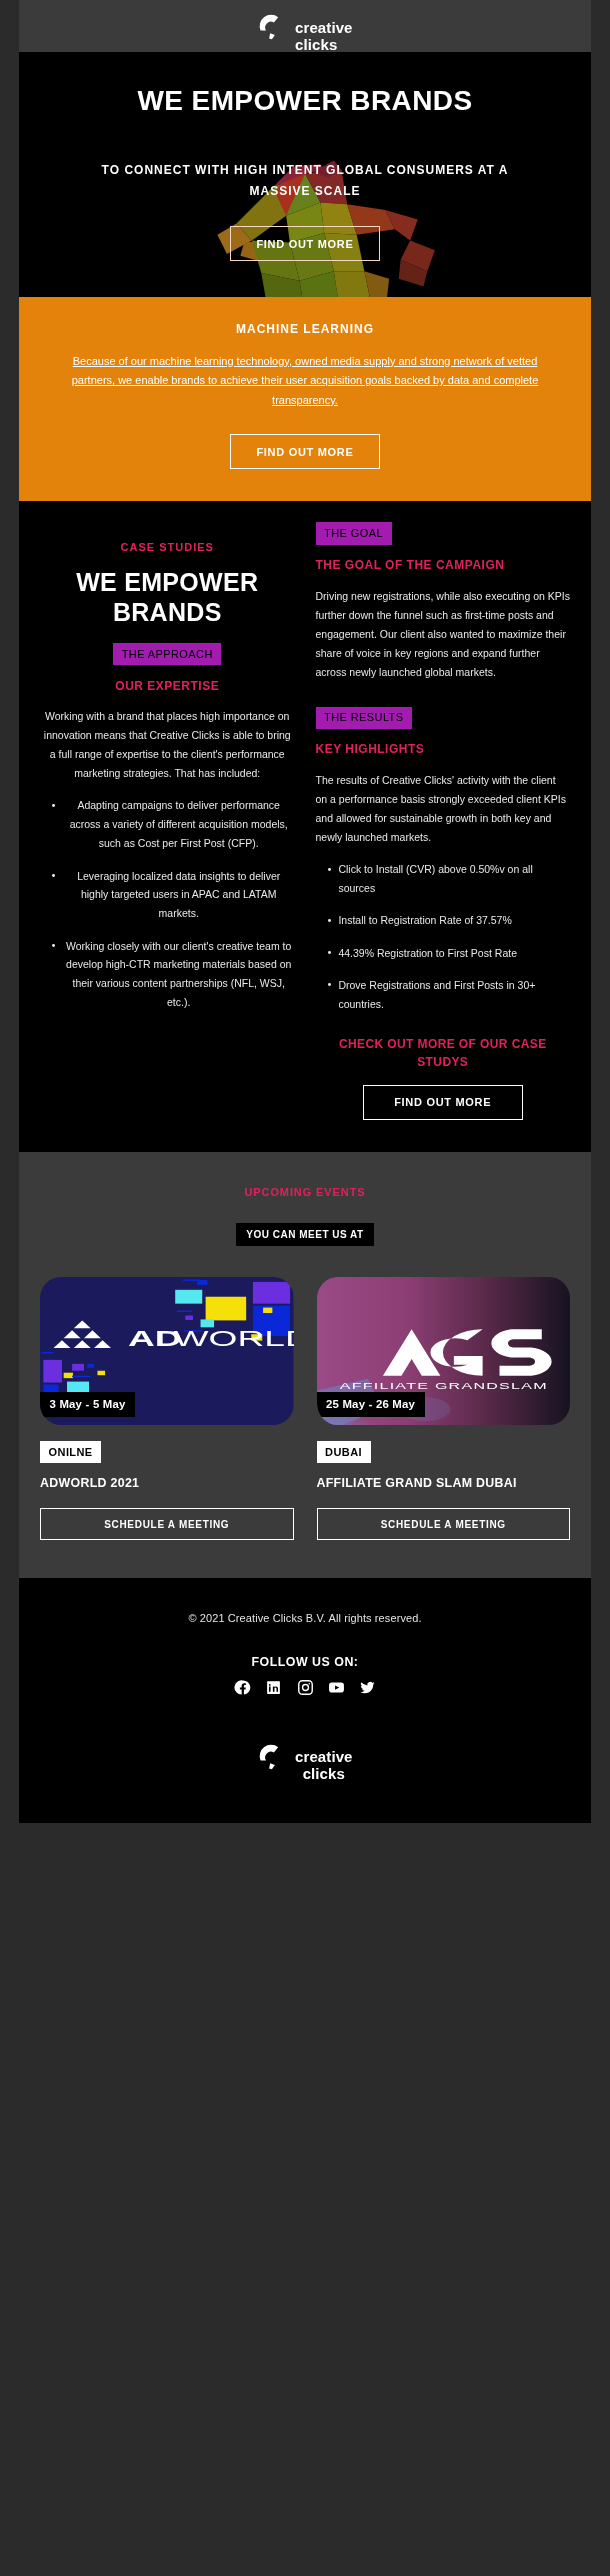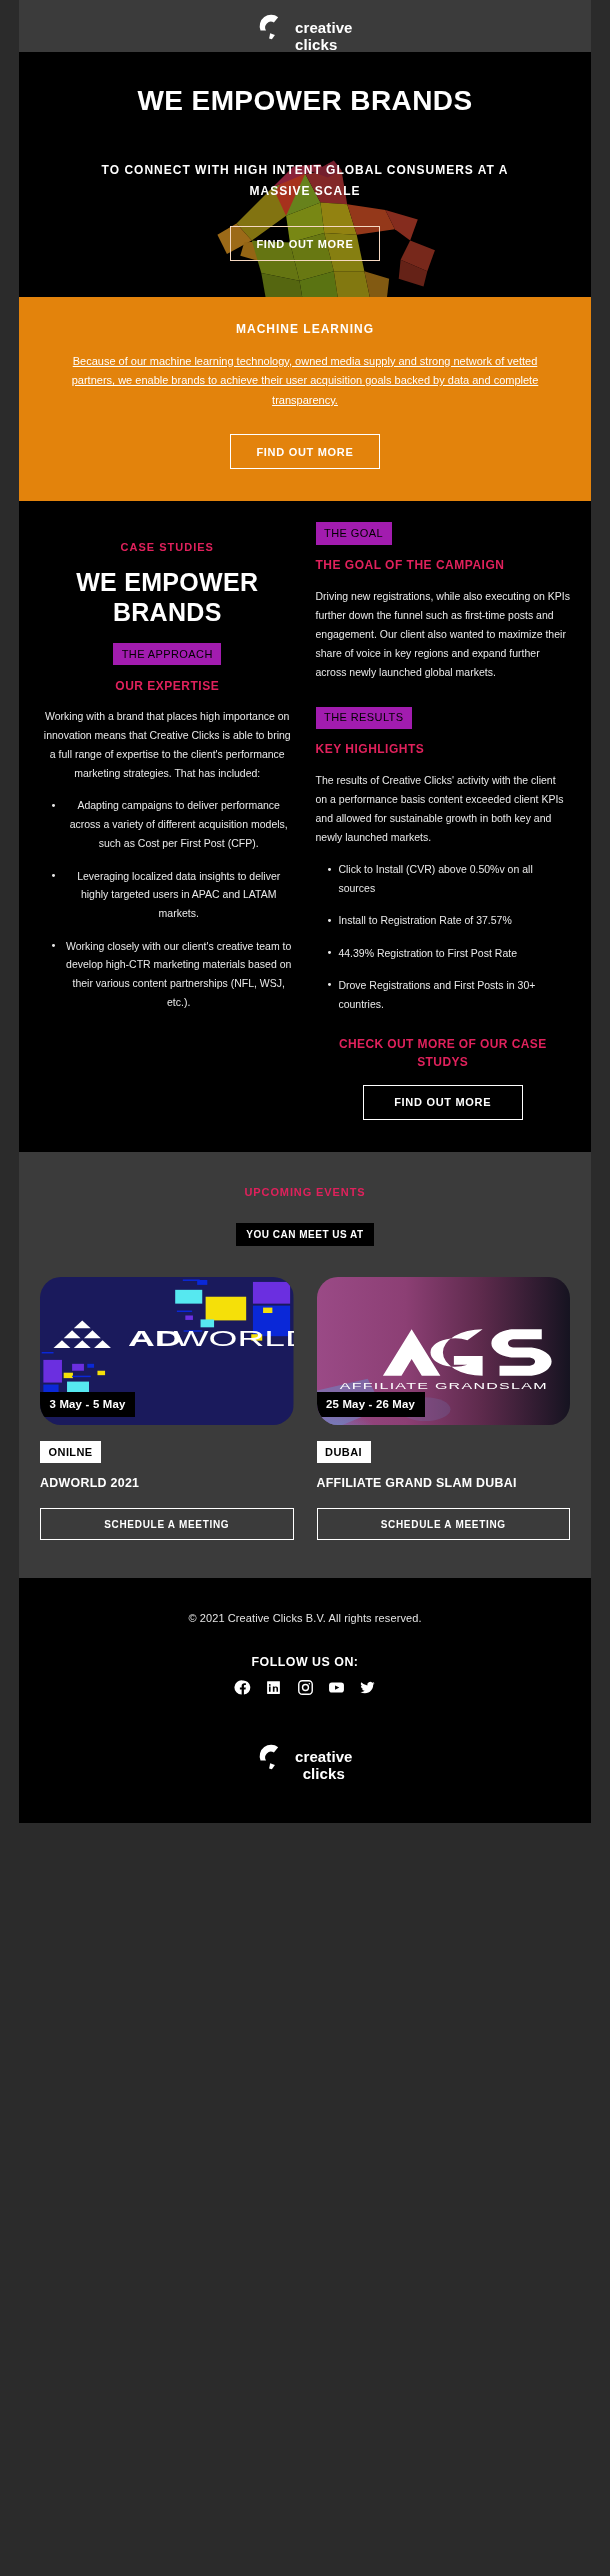--- a/index.html
+++ b/index.html
@@ -383,21 +383,21 @@
     <div class="case-col case-right">
       <div>
         <span class="tag">THE GOAL</span>
         <div class="sect-title">THE GOAL OF THE CAMPAIGN</div>
         <div class="body-text">Driving new registrations, while also executing on KPIs further down the funnel such as first-time posts and engagement. Our client also wanted to maximize their share of voice in key regions and expand further across newly launched global markets.</div>
       </div>
 
       <div style="margin-top:25px">
         <span class="tag">THE RESULTS</span>
         <div class="sect-title">KEY HIGHLIGHTS</div>
-        <div class="body-text">The results of Creative Clicks' activity with the client on a performance basis content exceeded client KPIs and allowed for sustainable growth in both key and newly launched markets.</div>
+        <div class="body-text">The results of Creative Clicks' activity with the client on a performance basis strongly exceeded client KPIs and allowed for sustainable growth in both key and newly launched markets.</div>
         <ul class="bullets">
           <li>Click to Install (CVR) above 0.50%v on all sources</li>
           <li>Install to Registration Rate of 37.57%</li>
           <li>44.39% Registration to First Post Rate</li>
           <li>Drove Registrations and First Posts in 30+ countries.</li>
         </ul>
         <div class="cta-pink">CHECK OUT MORE OF OUR CASE STUDYS</div>
         <button class="btn">FIND OUT MORE</button>
       </div>
     </div>

